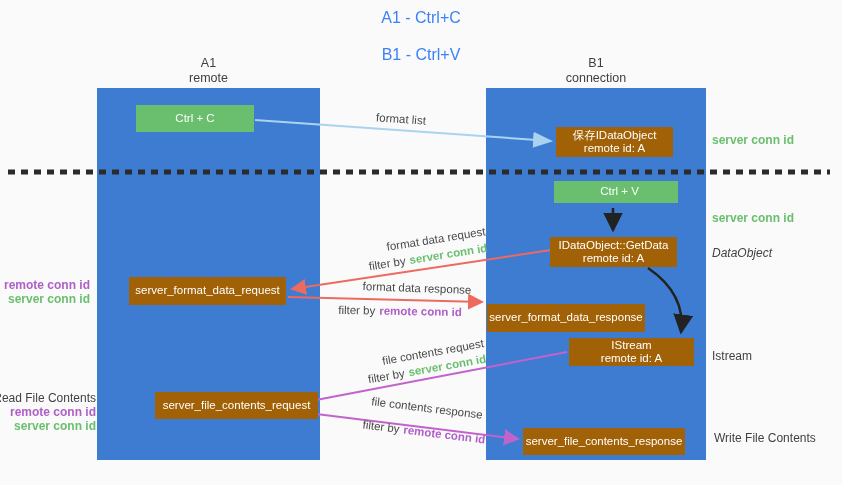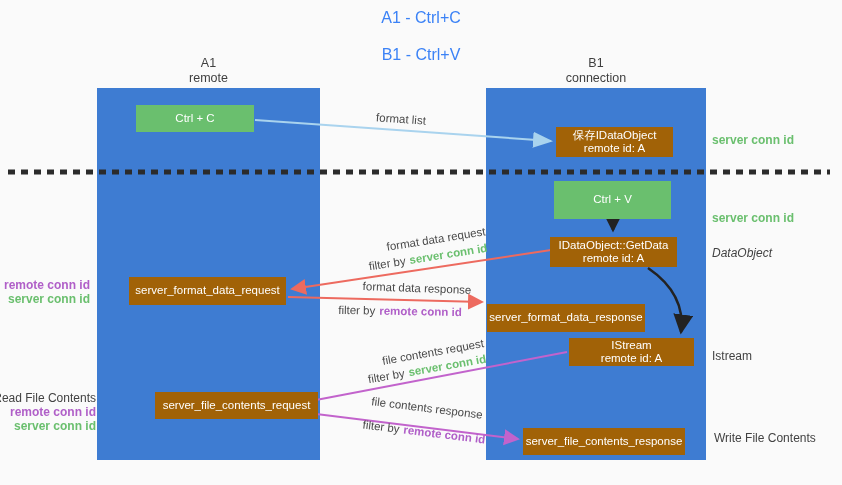--- a/index.html
+++ b/index.html
@@ -106,21 +106,21 @@
 
   <div class="box green" style="left:136px;top:105px;width:118px;height:27px;">
     <span>Ctrl + C</span>
   </div>
 
   <div class="box orange" style="left:556px;top:127px;width:117px;height:30px;">
     <span>保存IDataObject</span>
     <span>remote id: A</span>
   </div>
 
-  <div class="box green" style="left:554px;top:181px;width:117px;height:38px;">
+  <div class="box green" style="left:554px;top:181px;width:117px;height:22px;padding-left:7px;">
     <span>Ctrl + V</span>
   </div>
 
   <div class="box orange" style="left:550px;top:237px;width:127px;height:30px;">
     <span>IDataObject::GetData</span>
     <span>remote id: A</span>
   </div>
 
   <div class="box orange" style="left:129px;top:277px;width:157px;height:28px;">
     <span>server_format_data_request</span>

